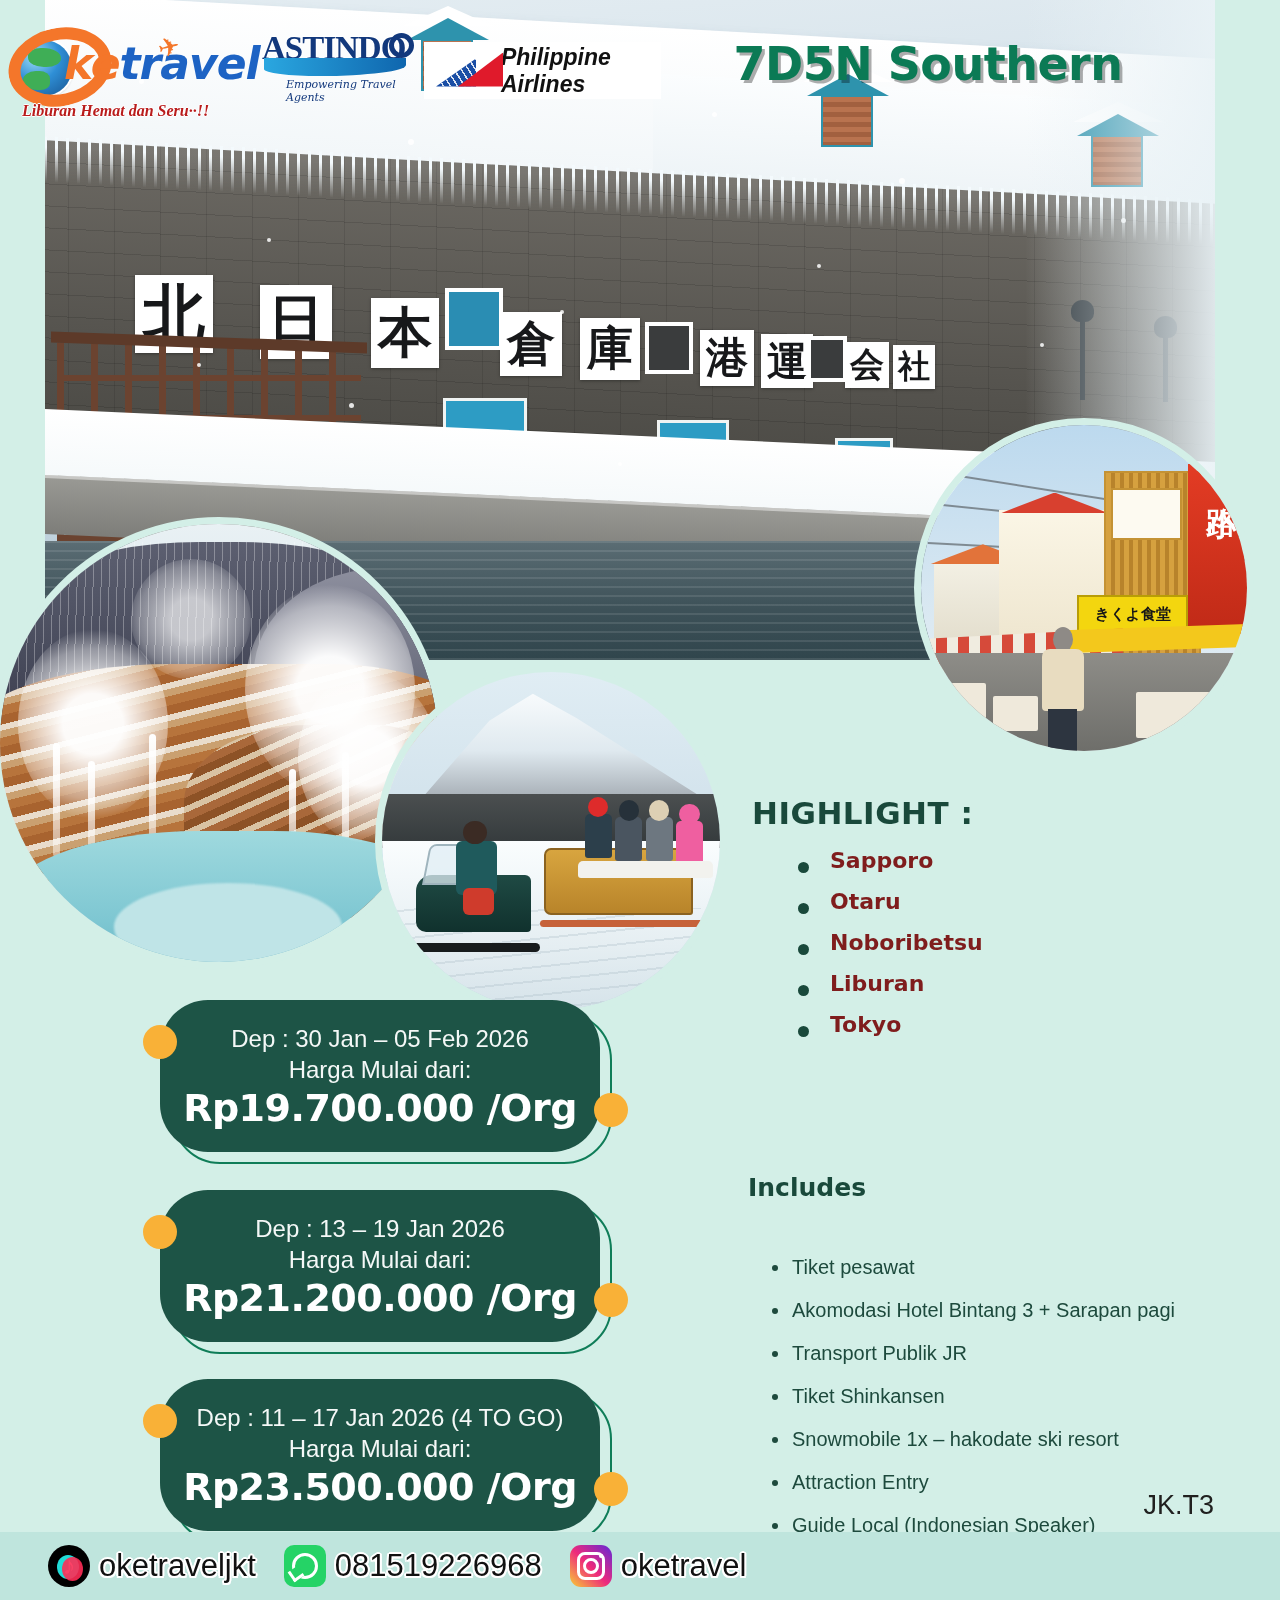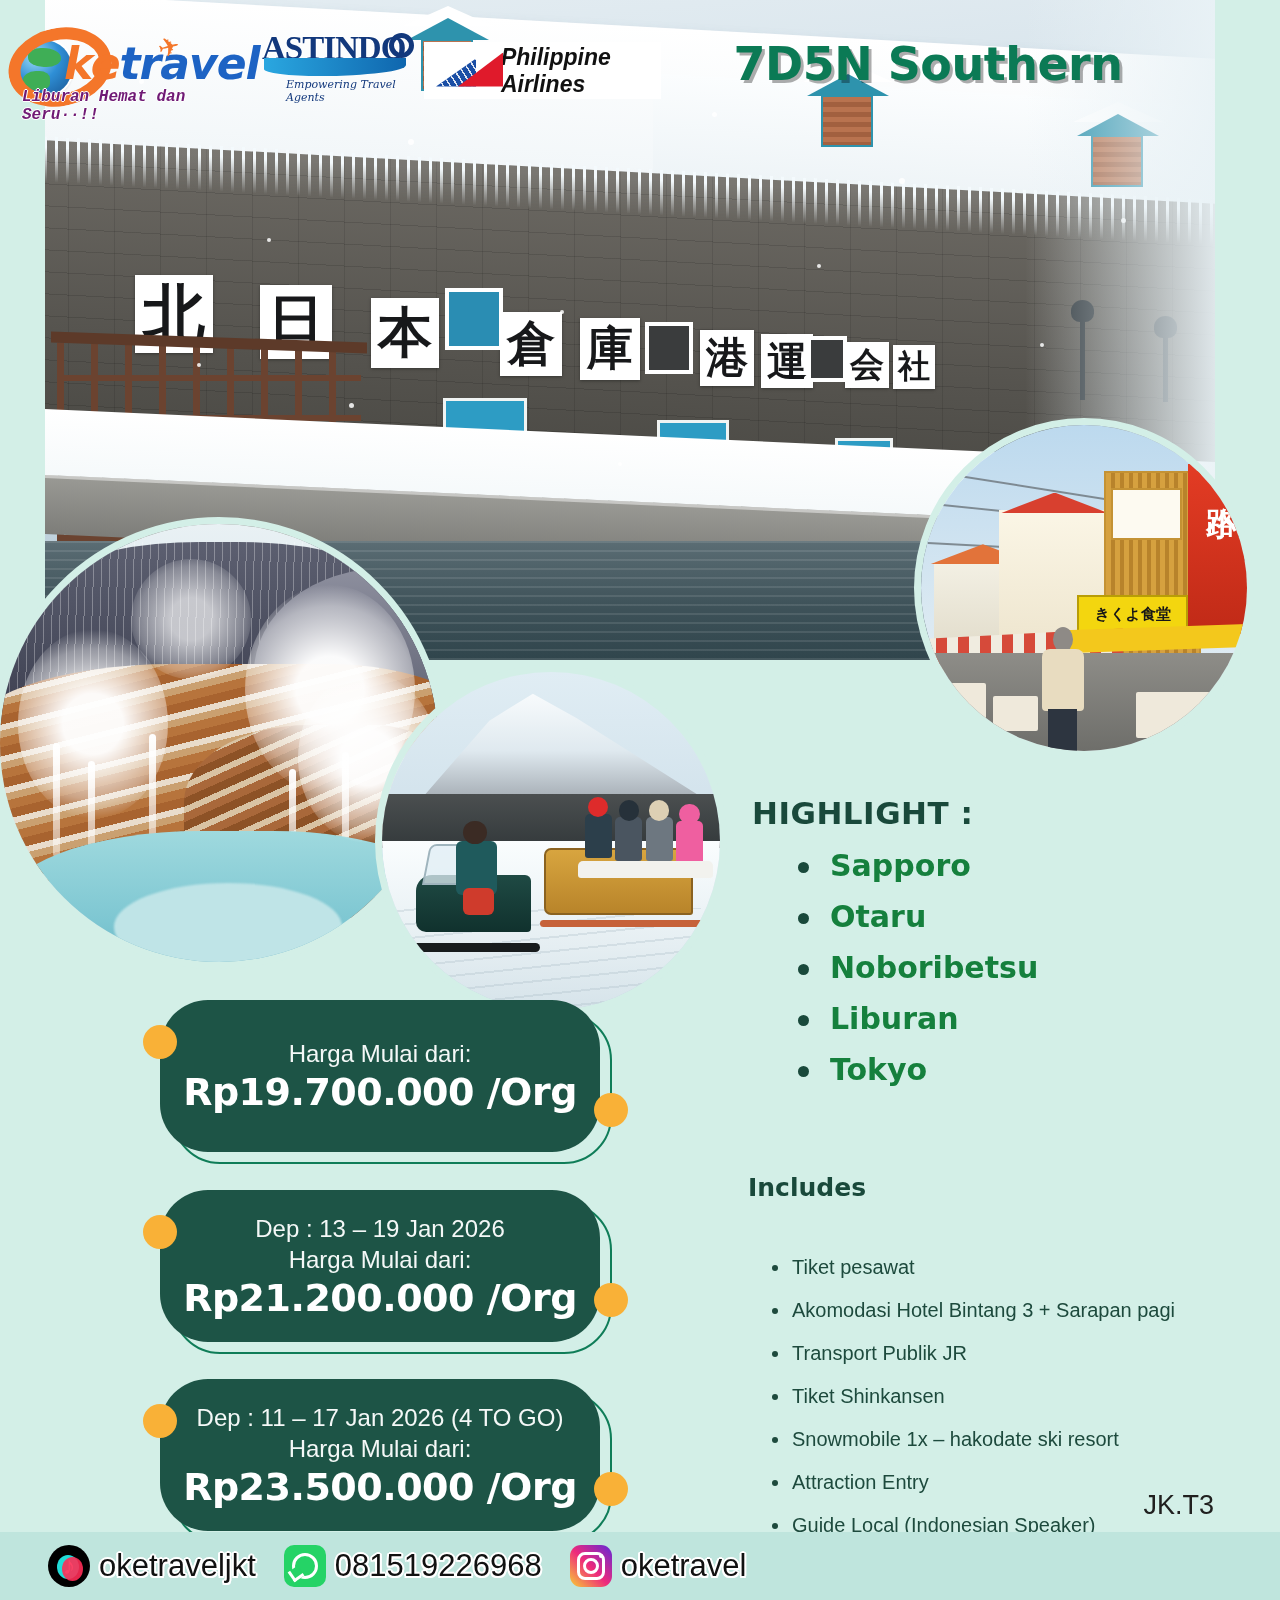--- a/index.html
+++ b/index.html
@@ -162,23 +162,23 @@
     font-family:"DejaVu Sans", sans-serif; font-style:italic; font-weight:bold;
     font-size:44px; letter-spacing:-1px;
   }
   .oke-txt .k { color:#f4762a; }
   .oke-txt .t { color:#1d63c4; }
   .oke-plane {
     position:absolute; left:150px; top:16px; color:#f4762a; font-size:26px;
     transform:rotate(-14deg);
   }
   .oke-tag {
-    position:absolute; left:14px; top:72px;
-    font-family:Liberation Mono, monospace; font-style:italic; font-weight:bold;
-    font-size:16px; color:#701a75;
+    position:absolute; left:14px; top:86px;
+    font-family:Liberation Serif, serif; font-style:italic; font-weight:bold;
+    font-size:16px; color:#b91c1c;
     text-shadow:0 1px 0 #fff, 0 -1px 0 #fff, 1px 0 0 #fff, -1px 0 0 #fff;
   }
   .logo-astindo { position:absolute; left:262px; top:30px; width:150px; height:72px; }
   .astindo-word {
     font-family:"Liberation Serif", serif; font-weight:bold; font-size:33px;
     color:#12387c; letter-spacing:-1px;
     text-shadow:1px 1px 0 #fff,-1px -1px 0 #fff;
   }
   .astindo-o {
     position:absolute; right:-2px; top:3px; width:25px; height:25px;
@@ -404,21 +404,21 @@
   
   .hl-title {
     position:absolute; left:752px; top:795px;
     font-family:"DejaVu Sans", sans-serif; font-weight:bold;
     font-size:31px; color:#19493b; letter-spacing:.5px;
   }
   .hl-list { position:absolute; left:790px; top:848px; list-style:none; }
   .hl-list li {
     position:relative; padding-left:40px; margin-bottom:16px;
     font-family:"DejaVu Sans", sans-serif; font-weight:bold;
-    font-size:30px; color:#15803d;
+    font-size:22px; color:#7f1d1d;
   }
   .hl-list li:before{
     content:""; position:absolute; left:8px; top:14px;
     width:11px; height:11px; border-radius:50%; background:#19493b;
   }
 
   
   .inc-title {
     position:absolute; left:748px; top:1173px;
     font-family:"DejaVu Sans", sans-serif; font-weight:bold;
@@ -735,20 +735,21 @@
     <li>Tiket Shinkansen</li>
     <li>Snowmobile 1x – hakodate ski resort</li>
     <li> Attraction Entry</li>
     <li>Guide Local (Indonesian Speaker)</li>
   </ul>
   <div class="jkcode">JK.T3</div>
 
   <div class="card card1">
     <div class="outline"></div>
     <div class="body">
+      <div class="dep">Dep : 30 Jan – 05 Feb 2026</div>
       <div class="from">Harga Mulai dari:</div>
       <div class="price">Rp19.700.000 /Org</div>
     </div>
     <div class="dot tl"></div>
     <div class="dot br"></div>
   </div>
 
   <div class="card card2">
     <div class="outline"></div>
     <div class="body">

